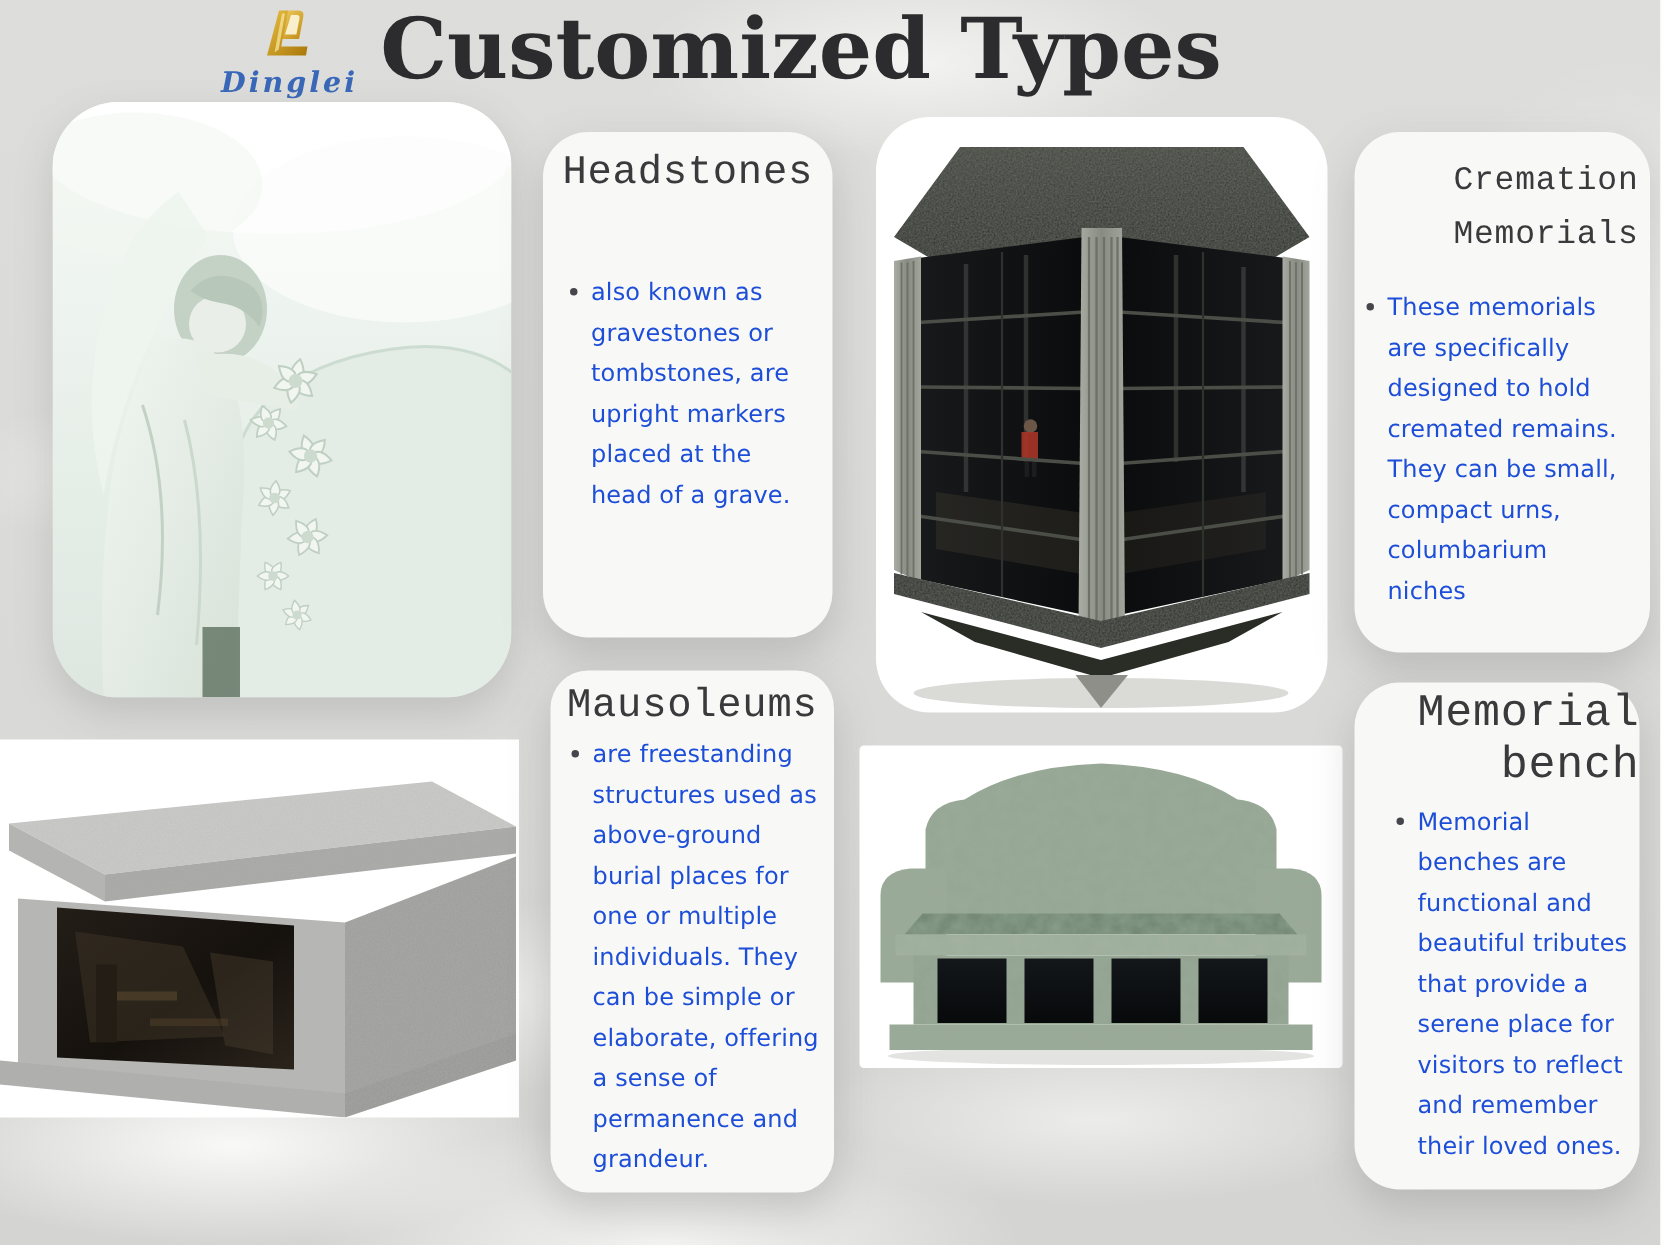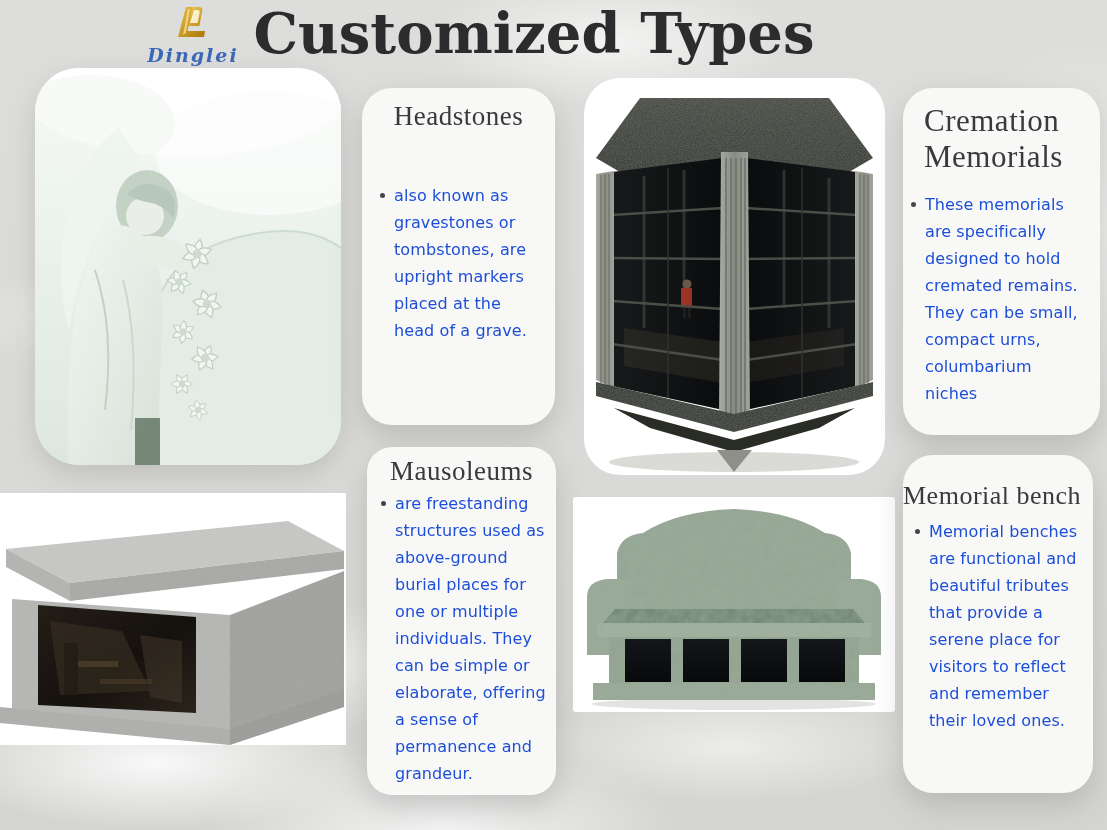--- a/index.html
+++ b/index.html
@@ -22,44 +22,44 @@
   .brand{font-family:"DejaVu Serif","Liberation Serif",serif;font-style:italic;font-weight:bold;
          font-size:19px;color:#3a68b8;letter-spacing:2px;margin-top:-2px;}
   .page-title{
     position:absolute;left:222px;top:-4px;width:624px;text-align:center;
     font-family:"DejaVu Serif","Liberation Serif",serif;font-weight:bold;
     font-size:56px;line-height:74px;color:#2c2c2e;letter-spacing:0px;white-space:nowrap;
   }
   
   .card{position:absolute;background:#f8f8f7;border-radius:30px;
         box-shadow:0 12px 28px rgba(110,110,110,.28);}
-  .card-title{font-family:Liberation Serif, serif;font-weight:400;
+  .card-title{font-family:Liberation Mono, monospace;font-weight:400;
               color:#3a3a3d;letter-spacing:.5px;}
   .bullet{display:flex;align-items:flex-start;}
   .dot{width:5px;height:5px;border-radius:50%;background:#45454b;margin:11px 9px 0 2px;flex:none;}
   .bullet-text{font-size:16px;line-height:27px;color:#1d4ed8;letter-spacing:.1px;}
 
   #card-headstones{left:362px;top:88px;width:193px;height:337px;}
   #card-headstones .card-title{font-size:27px;text-align:center;padding-top:13px;}
   #card-headstones .bullet{margin-top:50px;padding-left:16px;}
   #card-headstones .bullet-text{width:136px;}
 
   #card-cremation{left:903px;top:88px;width:197px;height:347px;}
-  #card-cremation .card-title{font-size:31px;line-height:36px;padding:15px 0 0 21px;}
+  #card-cremation .card-title{font-size:22px;line-height:36px;padding:15px 0 0 21px;margin-left:45px;}
   #card-cremation .bullet{margin-top:16px;padding-left:6px;}
   #card-cremation .bullet-text{width:160px;}
 
   #card-mausoleums{left:367px;top:447px;width:189px;height:348px;border-radius:25px;}
   #card-mausoleums .card-title{font-size:27px;text-align:center;padding-top:9px;}
   #card-mausoleums .bullet{margin-top:3px;padding-left:12px;}
   #card-mausoleums .bullet-text{width:158px;}
 
   #card-bench{left:903px;top:455px;width:190px;height:338px;}
-  #card-bench .card-title{font-size:26px;line-height:35px;text-align:left;padding-top:23px;}
-  #card-bench .bullet{margin-top:5px;padding-left:10px;}
+  #card-bench .card-title{font-size:30px;line-height:35px;text-align:right;padding-top:4px;}
+  #card-bench .bullet{margin-top:5px;padding-left:26px;}
   #card-bench .bullet-text{width:160px;}
 
   
   .photo{position:absolute;overflow:hidden;}
   #photo-angel{left:35px;top:68px;width:306px;height:397px;border-radius:44px;
                box-shadow:0 10px 24px rgba(120,120,120,.25);}
   #photo-columbarium{left:584px;top:78px;width:301px;height:397px;border-radius:36px;background:#fff;}
   #photo-mausoleum{left:0px;top:493px;width:346px;height:252px;background:#fff;}
   #photo-bench{left:573px;top:497px;width:322px;height:215px;background:#fff;border-radius:3px;}
   .photo svg{display:block;}

